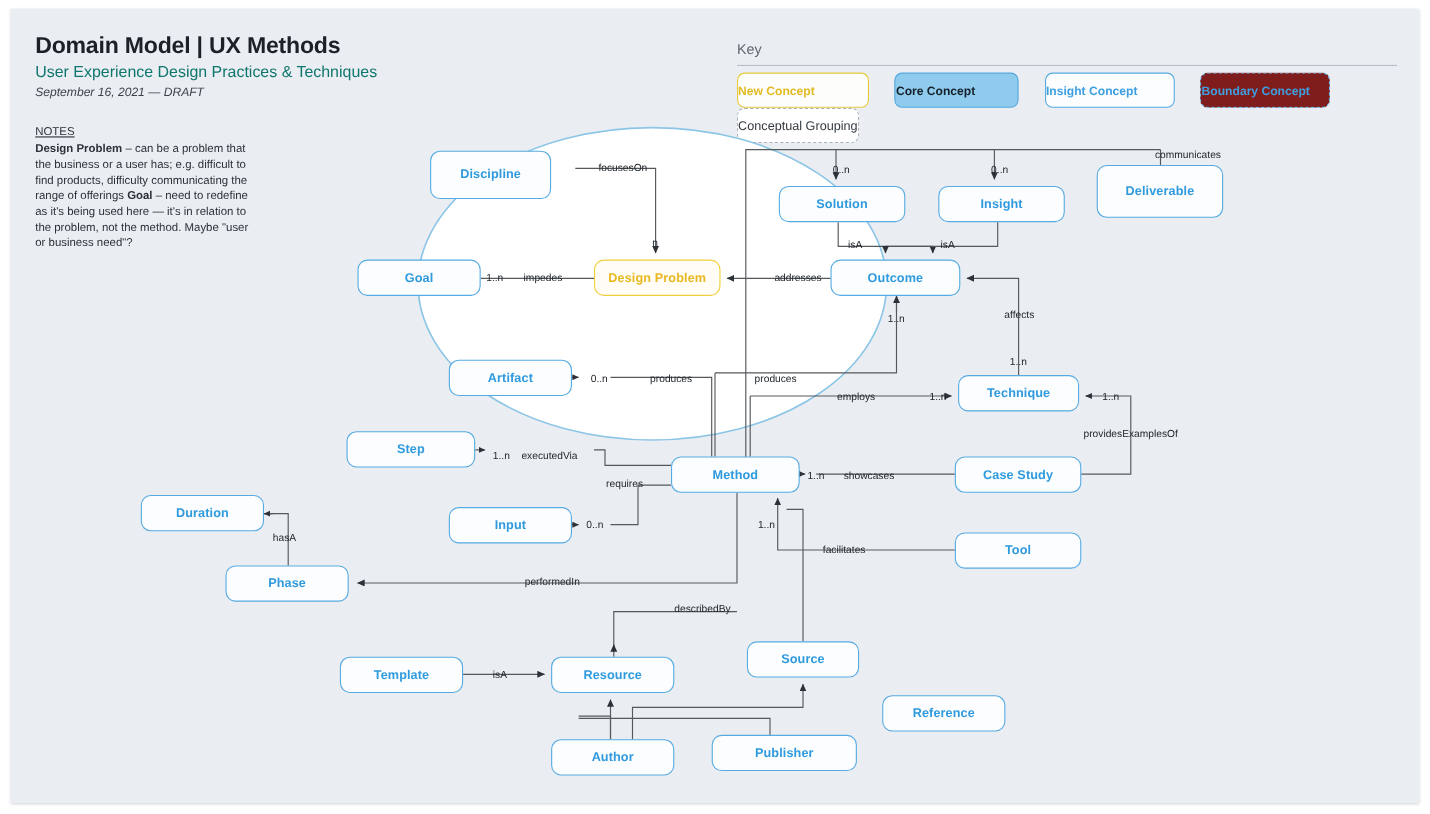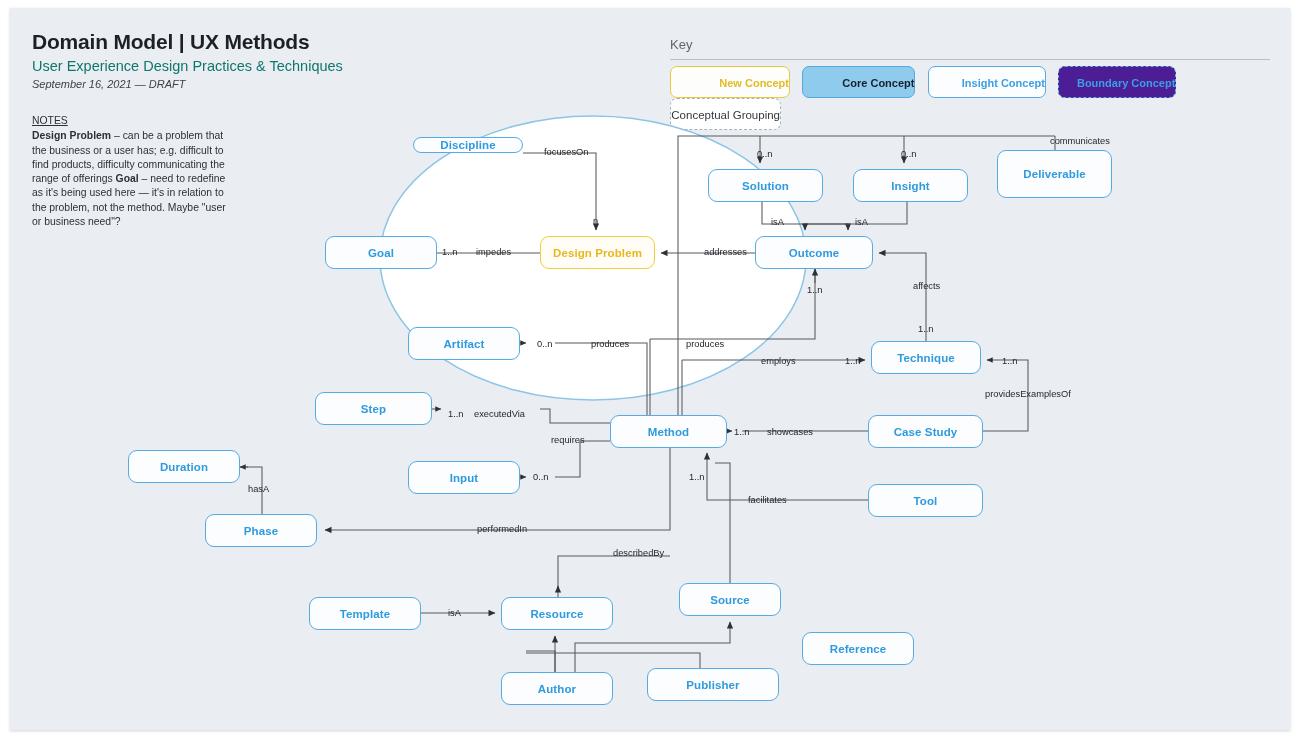--- a/index.html
+++ b/index.html
@@ -15,26 +15,26 @@
   .h-date{position:absolute;left:22px;top:70px;font-size:11px;font-style:italic;color:#3b4249;}
 
   .notes{position:absolute;left:22px;top:106px;width:196px;font-size:10.4px;color:#2c3137;line-height:1.37;}
   .notes .nt{text-decoration:underline;display:block;margin-bottom:1px;}
   .notes b{font-weight:bold;}
 
   
   .key-title{position:absolute;left:660px;top:29px;font-size:13px;color:#5f666d;}
   .key-rule{position:absolute;left:660px;top:51px;width:600px;height:1px;background:#b9bfc6;}
   .key-row{position:absolute;left:660px;top:58px;height:34px;}
-  .chip{display:inline-block;height:32px;line-height:32px;text-align:right;border-radius:7px;
-        font-size:11px;font-weight:bold;vertical-align:top;box-sizing:border-box;margin-right:8px;}
+  .chip{display:inline-block;height:32px;line-height:32px;text-align:left;border-radius:7px;
+        font-size:11px;font-weight:bold;vertical-align:top;box-sizing:border-box;margin-right:19px;}
   .chip.k-new{width:120px;border:1.6px solid #e8c93c;background:#fdfdfc;color:#e2bb23;}
   .chip.k-core{width:113px;border:1.6px solid #55a8dd;background:#8ecbed;color:#16212b;}
   .chip.k-domain{width:118px;border:1.6px solid #56abe2;background:#fbfdfe;color:#3d9fe0;}
-  .chip.k-boundary{width:118px;border:1.6px dashed #5cb0e4;background:#4c1d95;color:#3d9fe0;}
+  .chip.k-boundary{width:118px;border:1.6px dashed #5cb0e4;background:#7f1d1d;color:#3d9fe0;}
   .chip.k-group{width:111px;border:1.3px dashed #aab1b8;background:#ffffff;color:#33393f;font-weight:normal;font-size:11.5px;}
 
   
   .node{position:absolute;box-sizing:border-box;border-radius:9px;display:flex;align-items:center;
         justify-content:center;font-size:11.5px;font-weight:bold;letter-spacing:.1px;}
   .node.domain{border:1.6px solid #56abe2;background:#fbfdfe;color:#2f9ade;}
   .node.newc{border:1.7px solid #f0cf3e;background:#fffdf5;color:#e9b820;}
   .label{position:absolute;font-size:9.3px;color:#23282d;white-space:nowrap;}
   .card{position:absolute;font-size:9.3px;color:#23282d;white-space:nowrap;}
 </style>
@@ -136,21 +136,21 @@
 
         <path d="M545,664 L545,628" marker-end="url(#ah)"></path>
         <path d="M545,664 L545,643 L516,643"></path>
 
         <path d="M565,664 L565,635 L720,635 L720,614" marker-end="url(#ah)"></path>
 
         <path d="M690,664 L690,645 L516,645"></path>
       </g>
     </svg>
 
-    <div class="node domain" style="left:403px;top:129px;width:110px;height:16px">
+    <div class="node domain" style="left:381px;top:129px;width:110px;height:44px">
         <span>Discipline</span>
       </div>
     <div class="node domain" style="left:698px;top:161px;width:115px;height:33px">
         <span>Solution</span>
       </div>
     <div class="node domain" style="left:843px;top:161px;width:115px;height:33px">
         <span>Insight</span>
       </div>
     <div class="node domain" style="left:987px;top:142px;width:115px;height:48px">
         <span>Deliverable</span>

